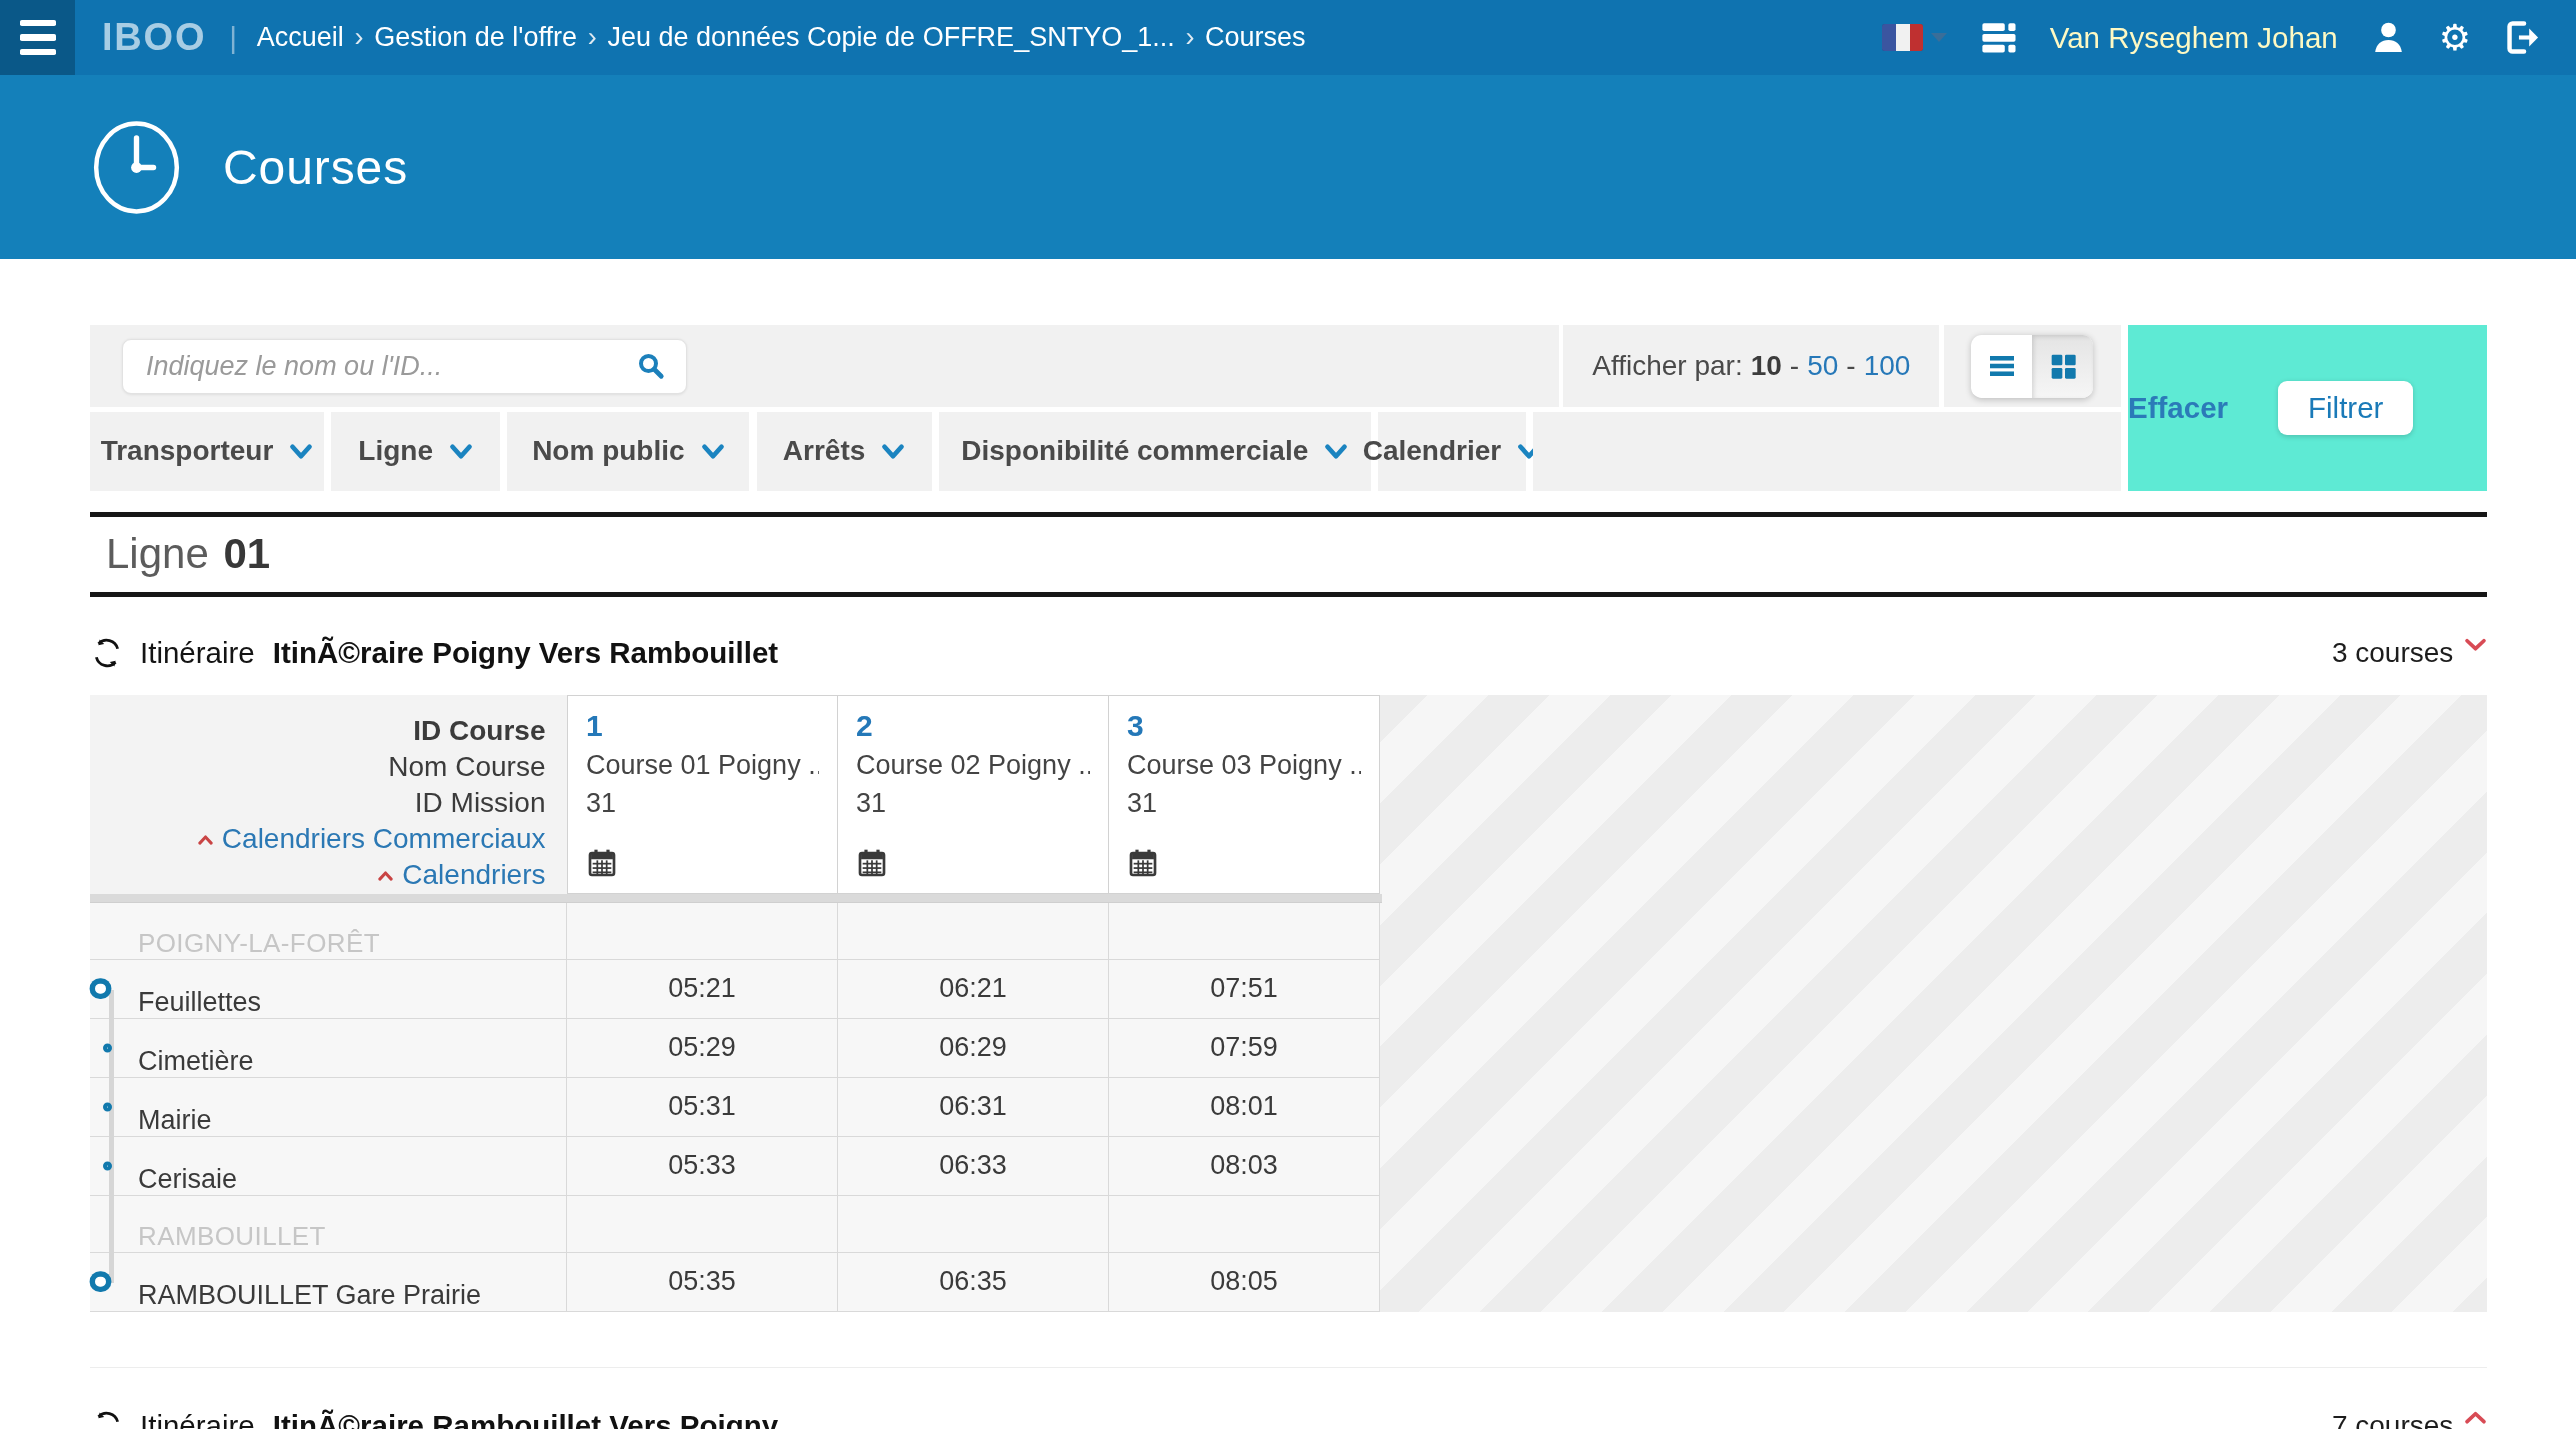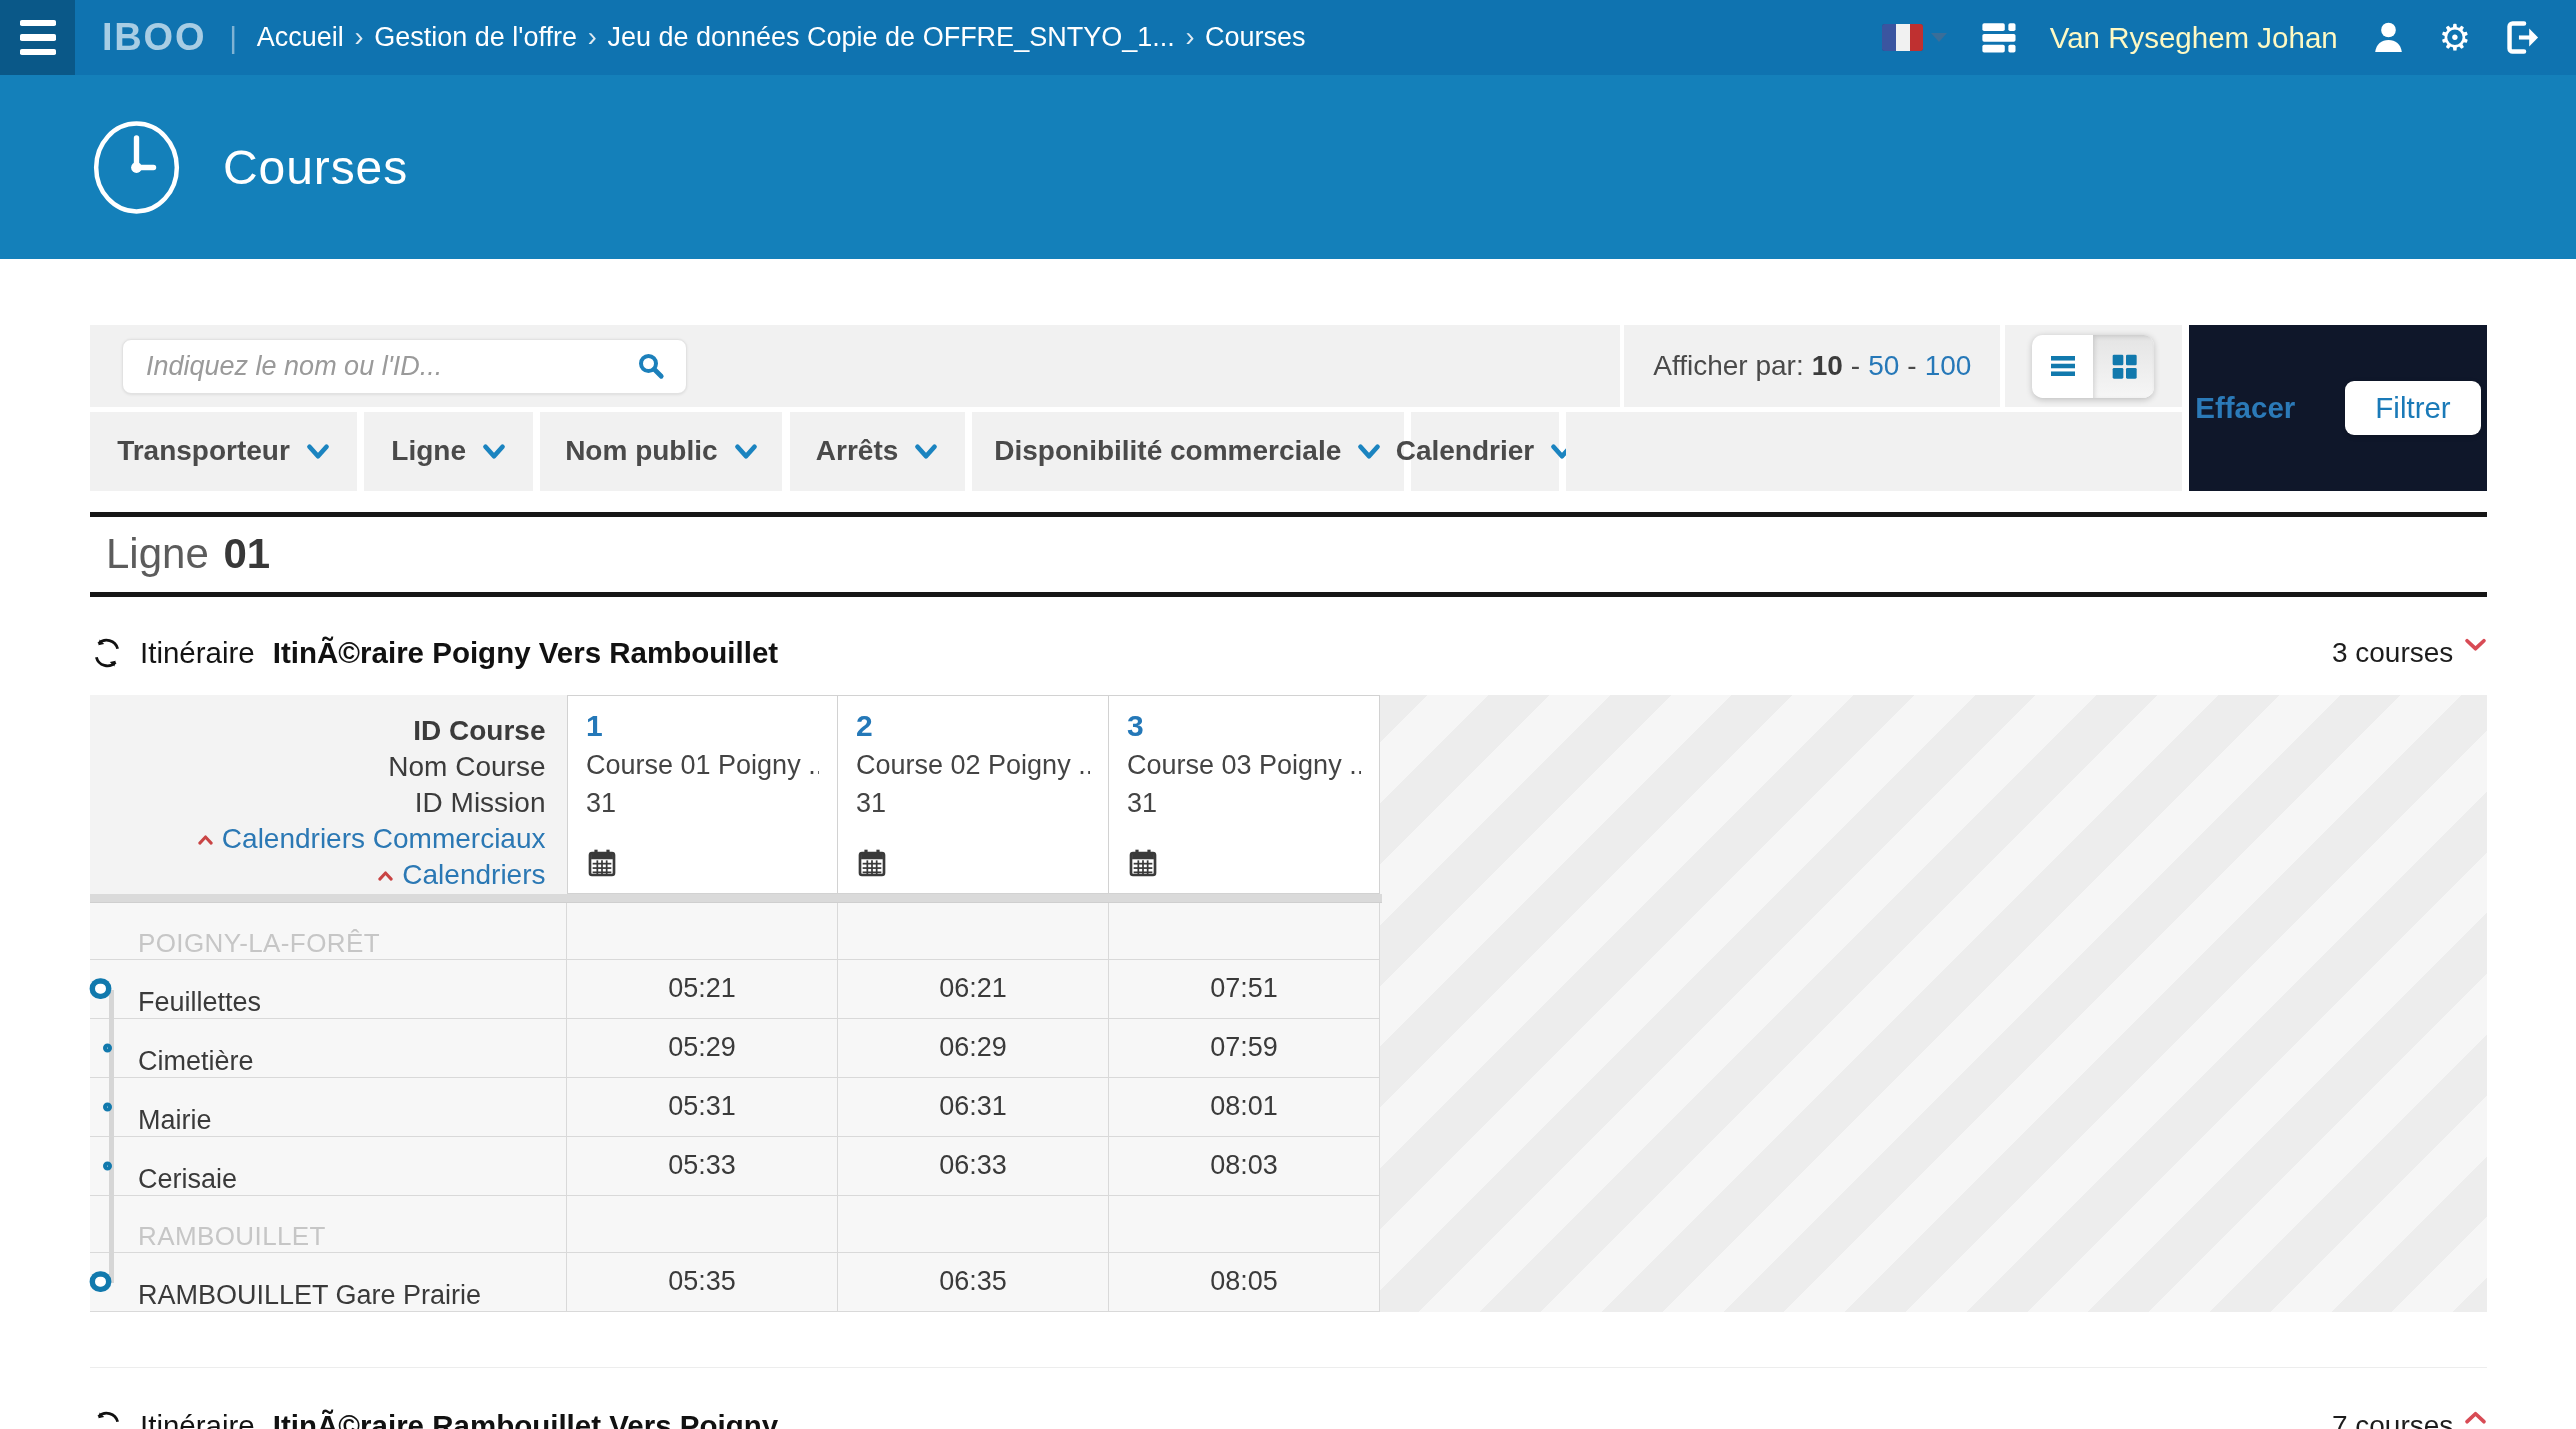--- a/index.html
+++ b/index.html
@@ -48,21 +48,21 @@
   .f-toggle { width:177px; background:#f1f1f1; display:flex; align-items:center; justify-content:center; }
   .view-toggle { width:122px; height:63px; background:#fff; border-radius:10.7px;
     box-shadow:0 1.8px 6.3px rgba(0,0,0,.2); display:flex; overflow:hidden; }
   .vt-seg { flex:1; display:flex; align-items:center; justify-content:center; cursor:pointer; }
   .vt-seg.pressed { background:linear-gradient(#e4e4e4,#f6f6f6); box-shadow:inset 1.8px 1.8px 4.5px rgba(0,0,0,.12); }
   .f-row2 { height:79px; display:flex; gap:7.2px; }
   .filter-cell { background:#f1f1f1; display:flex; align-items:center; justify-content:center;
     gap:16px; cursor:pointer; padding:0 9px; }
   .filter-cell .fc-label { font-size:28px; font-weight:bold; color:#4a4a4a; white-space:nowrap; }
   .f-fill { flex:1; background:#f1f1f1; }
-  .filter-right { width:298px; background:#0f172a; display:flex; align-items:center; justify-content:center; gap:50px; }
+  .filter-right { width:359px; background:#5eead4; display:flex; align-items:center; gap:50px; }
   .btn-effacer { font-size:29.5px; font-weight:bold; color:#2b7ab8; cursor:pointer; background:none; border:none; font-family:inherit; }
   .btn-filtrer { font-size:29.5px; font-weight:normal; color:#1a7ab8; background:#fff; border:none; cursor:pointer;
     border-radius:9px; padding:10px 30px; box-shadow:0 1.8px 5.4px rgba(0,0,0,.16); font-family:inherit; }
 
   
   .ligne-head { margin:21.5px 89px 0 90px; border-top:5.4px solid #161616; border-bottom:5.4px solid #161616;
     padding:12.5px 0 14.3px 16px; }
   .ligne-head .lg-label { font-size:42px; color:#5c5c5c; font-weight:400; }
   .ligne-head .lg-num { font-size:42px; color:#383838; font-weight:bold; margin-left:10.7px; }
 
@@ -217,21 +217,21 @@
                   <rect x="3.5" y="13.5" width="8" height="8" rx="1"></rect>
                     <rect x="13.5" y="13.5" width="8" height="8" rx="1"></rect>
                 </g>
               </svg>
             </span>
           </div>
         </div>
       </div>
     </div>
     <div class="f-row2">
-        <div class="filter-cell" style="width: 267px;">
+        <div class="filter-cell" style="width: 234px;">
           <span class="fc-label">Transporteur</span>
           <span>
             <svg width="24" height="17" viewBox="0 0 24 18">
               <polyline points="3,4 12,14 21,4" stroke="#1b84c0" stroke-width="5" fill="none" stroke-linecap="round" stroke-linejoin="round"></polyline>
             </svg>
           </span>
         </div>
         <div class="filter-cell" style="width: 169px;">
           <span class="fc-label">Ligne</span>
           <span>

